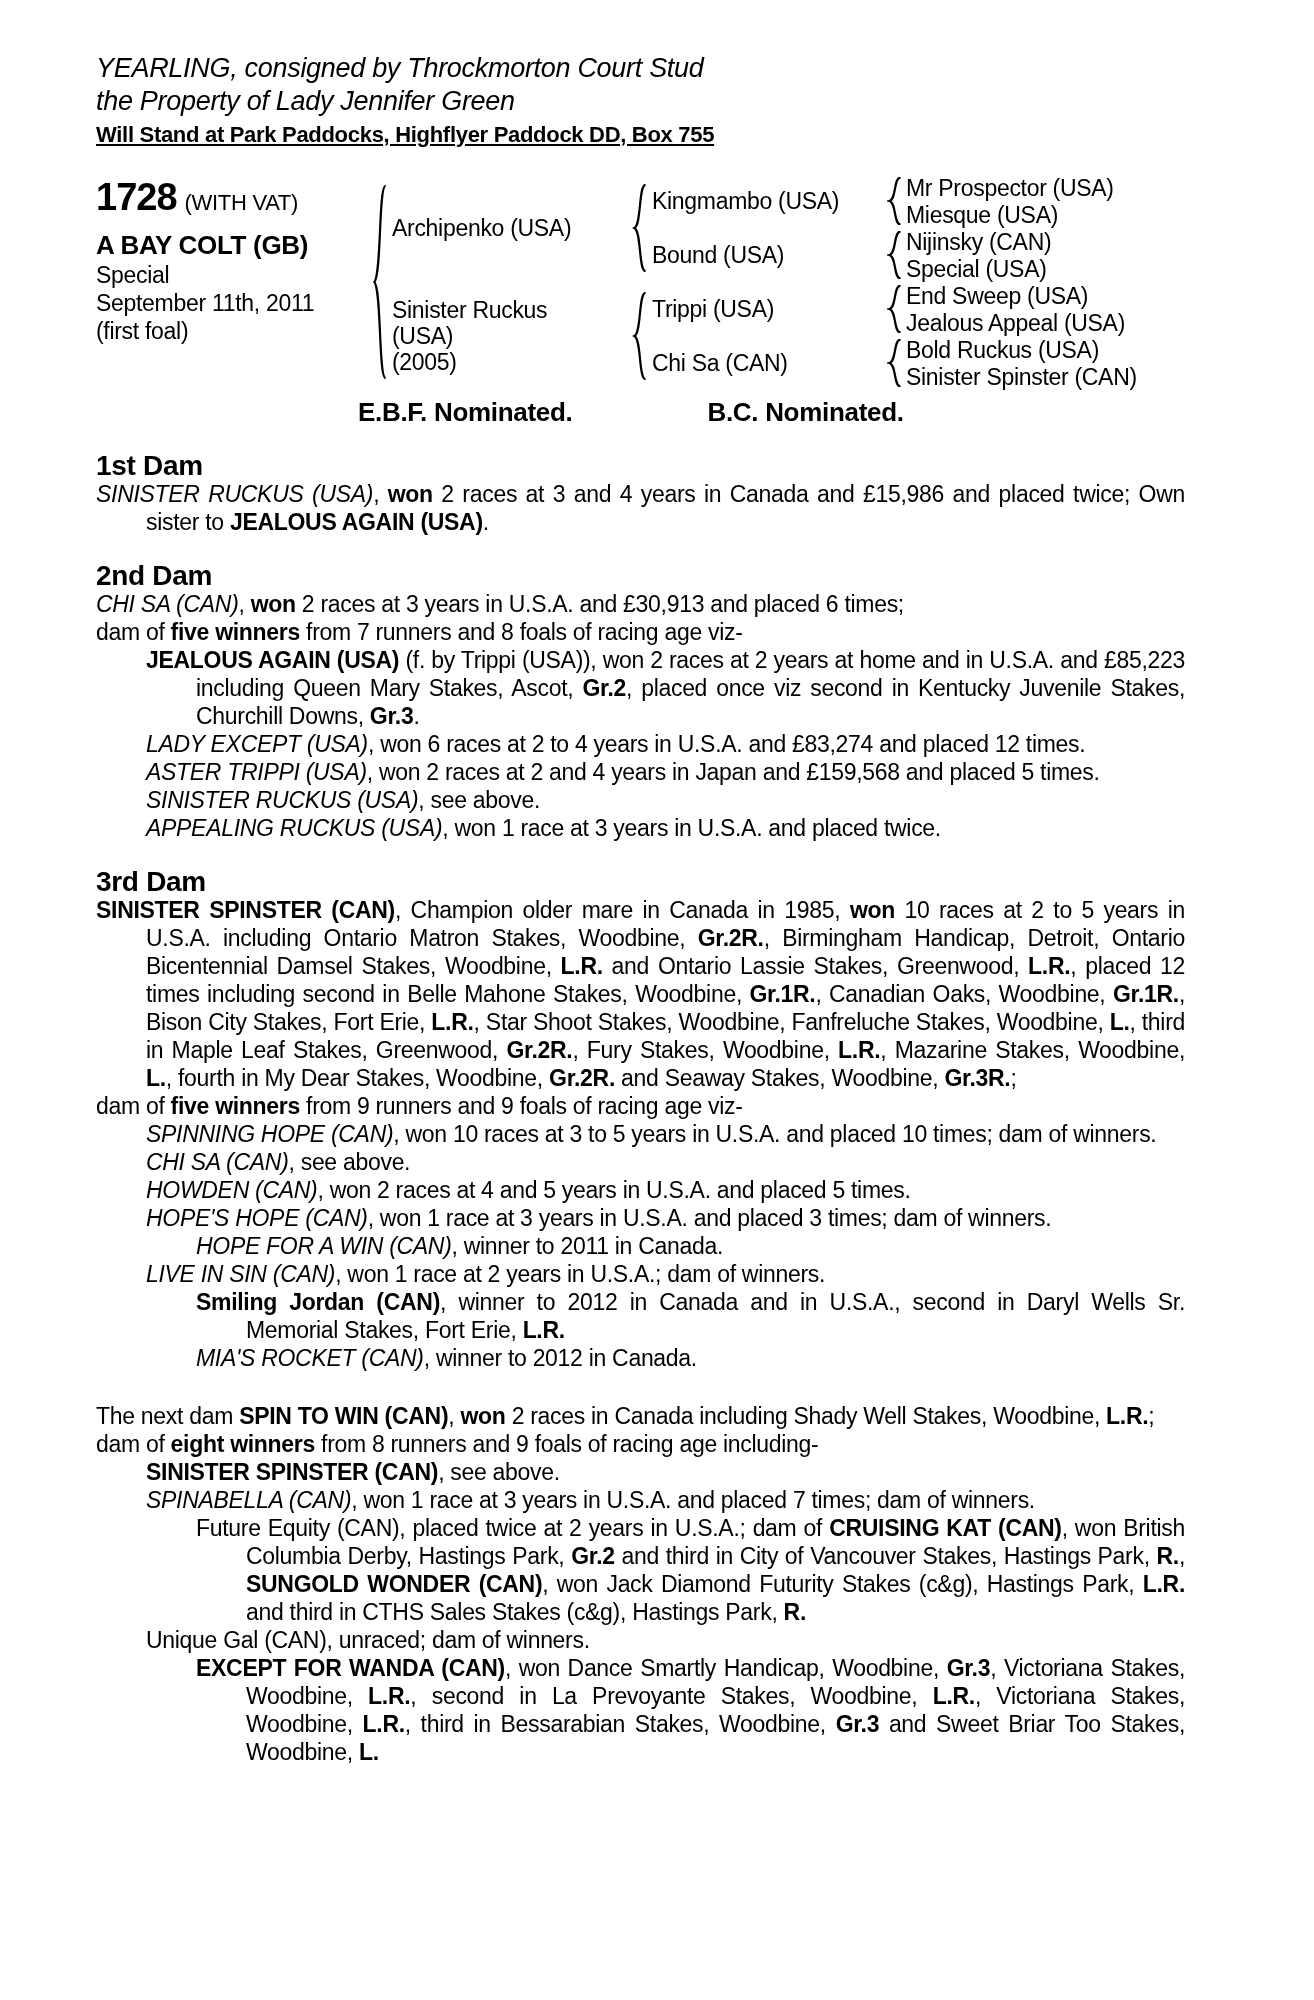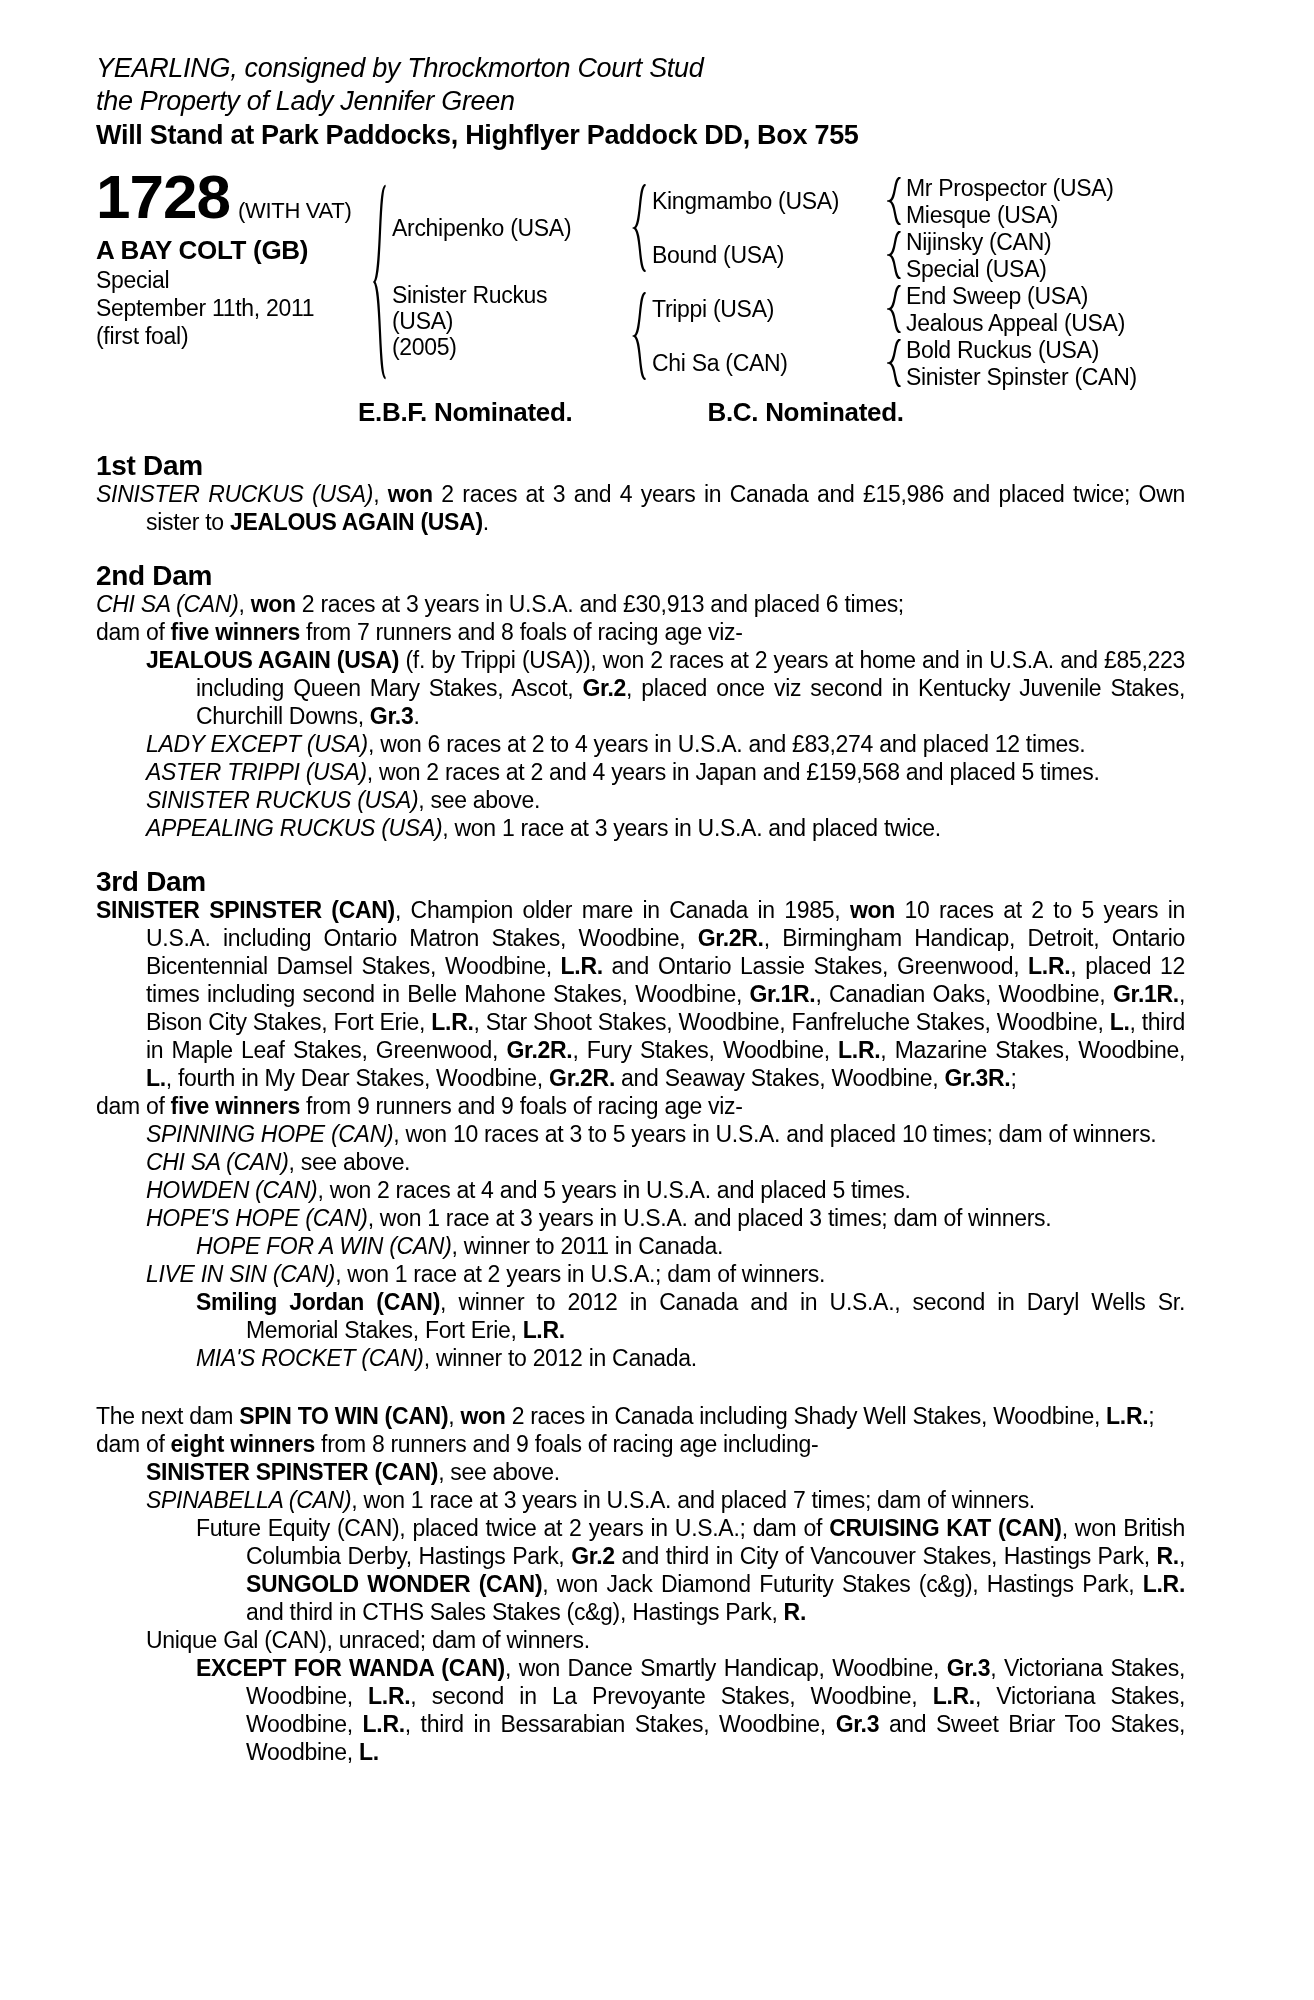--- a/index.html
+++ b/index.html
@@ -7,40 +7,40 @@
     width:1314px;height:2000px;overflow:hidden;
     background:#ffffff;color:#000000;
     font-family:"Liberation Sans","DejaVu Sans",sans-serif;
     font-size:23px;line-height:28px;letter-spacing:-0.3px;
   }
   .page{box-sizing:border-box;width:1314px;padding:52px 129px 20px 96px;}
 
   
   .hdr-center{width:880px;text-align:left;}
   .hdr-italic{font-style:italic;font-size:27px;line-height:33px;}
-  .hdr-bold{font-weight:bold;font-size:27px;line-height:34px;}
+  .hdr-bold{font-weight:bold;font-size:22px;line-height:34px;text-decoration:underline;}
 
   
   .pedigree{
     margin-top:22px;
     display:grid;
     grid-template-columns:272px 24px 236px 24px 232px 22px 279px;
     grid-auto-rows:27px;
   }
   .cell{display:flex;align-items:center;font-size:23px;}
-  .cell-col{display:flex;flex-direction:column;align-items:flex-start;}
+  .cell-col{display:flex;flex-direction:column;justify-content:center;align-items:flex-start;}
   .g-c1{grid-column:1}.g-c2{grid-column:2}.g-c3{grid-column:3}.g-c4{grid-column:4}
   .g-c5{grid-column:5}.g-c6{grid-column:6}.g-c7{grid-column:7}
   .g-r18{grid-row:1/9}.g-r14{grid-row:1/5}.g-r58{grid-row:5/9}
   .g-r12{grid-row:1/3}.g-r34{grid-row:3/5}.g-r56{grid-row:5/7}.g-r78{grid-row:7/9}
   .g-r1{grid-row:1}.g-r2{grid-row:2}.g-r3{grid-row:3}.g-r4{grid-row:4}
   .g-r5{grid-row:5}.g-r6{grid-row:6}.g-r7{grid-row:7}.g-r8{grid-row:8}
 
   .lot-cell{align-items:flex-start;justify-content:flex-start;}
-  .lot-no{font-size:62px;font-weight:bold;line-height:46px;letter-spacing:-1px;}
+  .lot-no{font-size:38px;font-weight:bold;line-height:46px;letter-spacing:-1px;}
   .lot-vat{font-size:22px;margin-left:8px;}
   .lot-desc{font-weight:bold;font-size:26px;line-height:32px;margin-top:9px;}
   .lot-line{font-size:23px;line-height:28px;}
   .dam-line{line-height:26px;}
 
   .brace-wrap{display:flex;align-items:center;justify-content:center;}
   .brace-wrap svg{width:16px;display:block;}
   .brace-main svg{height:196px;}
   .brace-gp svg{height:88px;}
   .brace-ggp svg{height:48px;}

